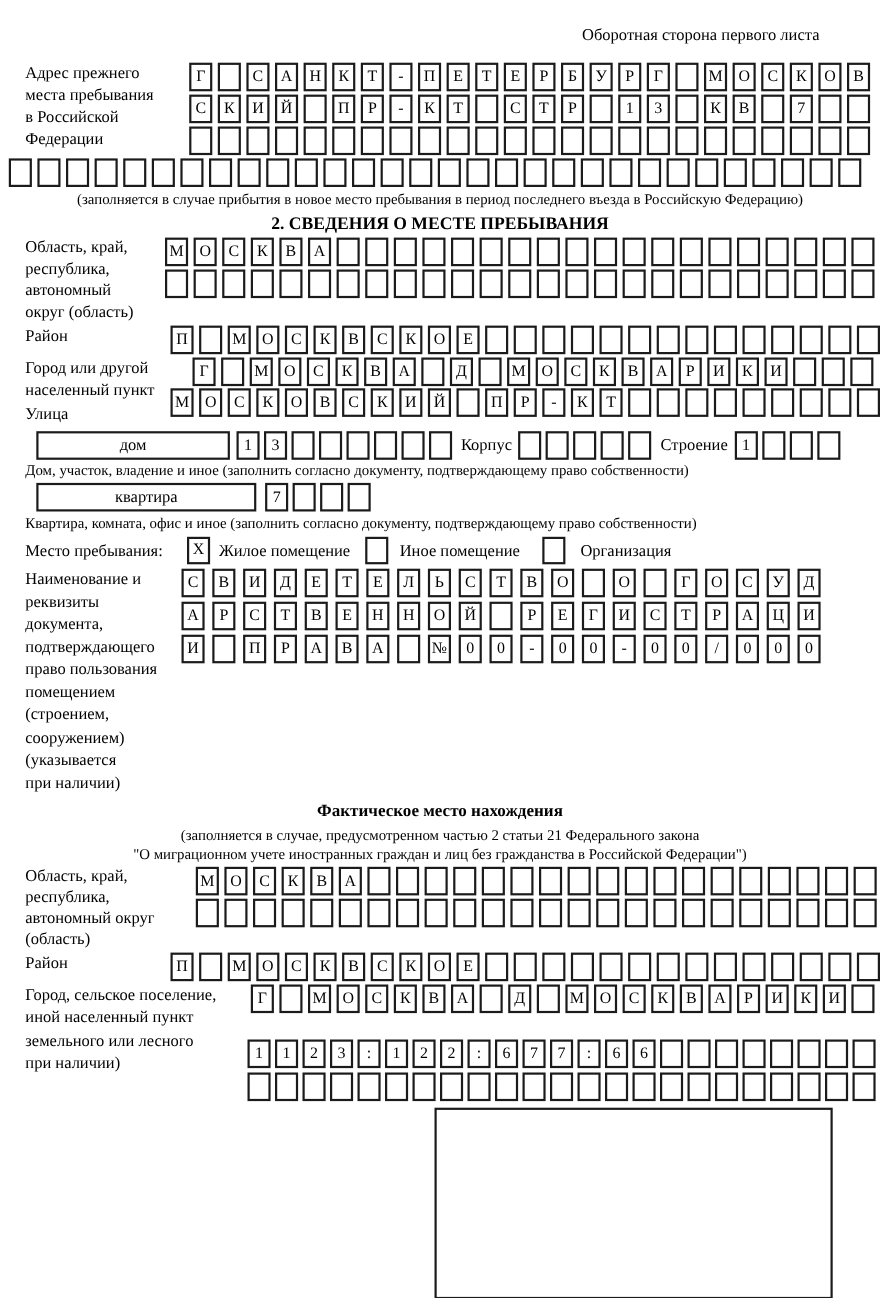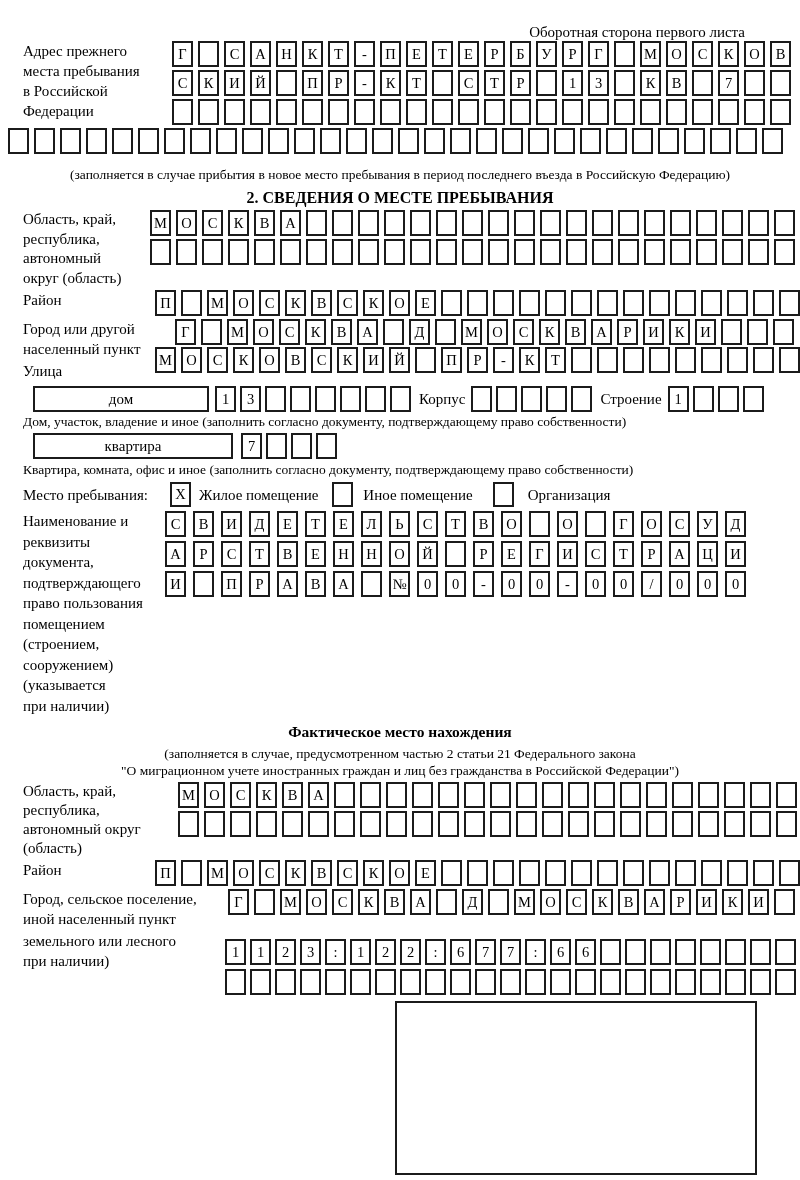--- a/index.html
+++ b/index.html
@@ -30,21 +30,21 @@
   .opt{font-size:15px;line-height:18px;}
   .bigbox{box-sizing:border-box;border:2px solid #1b1b1b;background:#fff;}
 </style>
 </head>
 <body>
 
 <div id="form">
 
   <div class="hdr">Оборотная сторона первого листа</div>
 
-  <div class="row" style="margin-top:0">
+  <div class="row" style="margin-top:16px">
     <div class="lbl" style="width:149px">
         <div>Адрес прежнего</div>
         <div>места пребывания</div>
         <div>в Российской</div>
         <div>Федерации</div>
       </div>
     <div class="cellcol">
       <div class="cells">
           <span class="cell">Г</span>
           <span class="cell"></span>
@@ -150,21 +150,21 @@
       <span class="cell"></span>
       <span class="cell"></span>
       <span class="cell"></span>
       <span class="cell"></span>
       <span class="cell"></span>
       <span class="cell"></span>
       <span class="cell"></span>
       <span class="cell"></span>
       <span class="cell"></span>
     </div>
-  <div class="note" style="margin-top:13px">(заполняется в случае прибытия в новое место пребывания в период последнего въезда в Российскую Федерацию)</div>
+  <div class="note" style="margin-top:3px">(заполняется в случае прибытия в новое место пребывания в период последнего въезда в Российскую Федерацию)</div>
 
   <div class="title" style="margin-top:5px">2. СВЕДЕНИЯ О МЕСТЕ ПРЕБЫВАНИЯ</div>
 
   <div class="row" style="margin-top:3px">
     <div class="lbl" style="width:127px;line-height:19.5px">
         <div>Область, край,</div>
         <div>республика,</div>
         <div>автономный</div>
         <div>округ (область)</div>
       </div>

